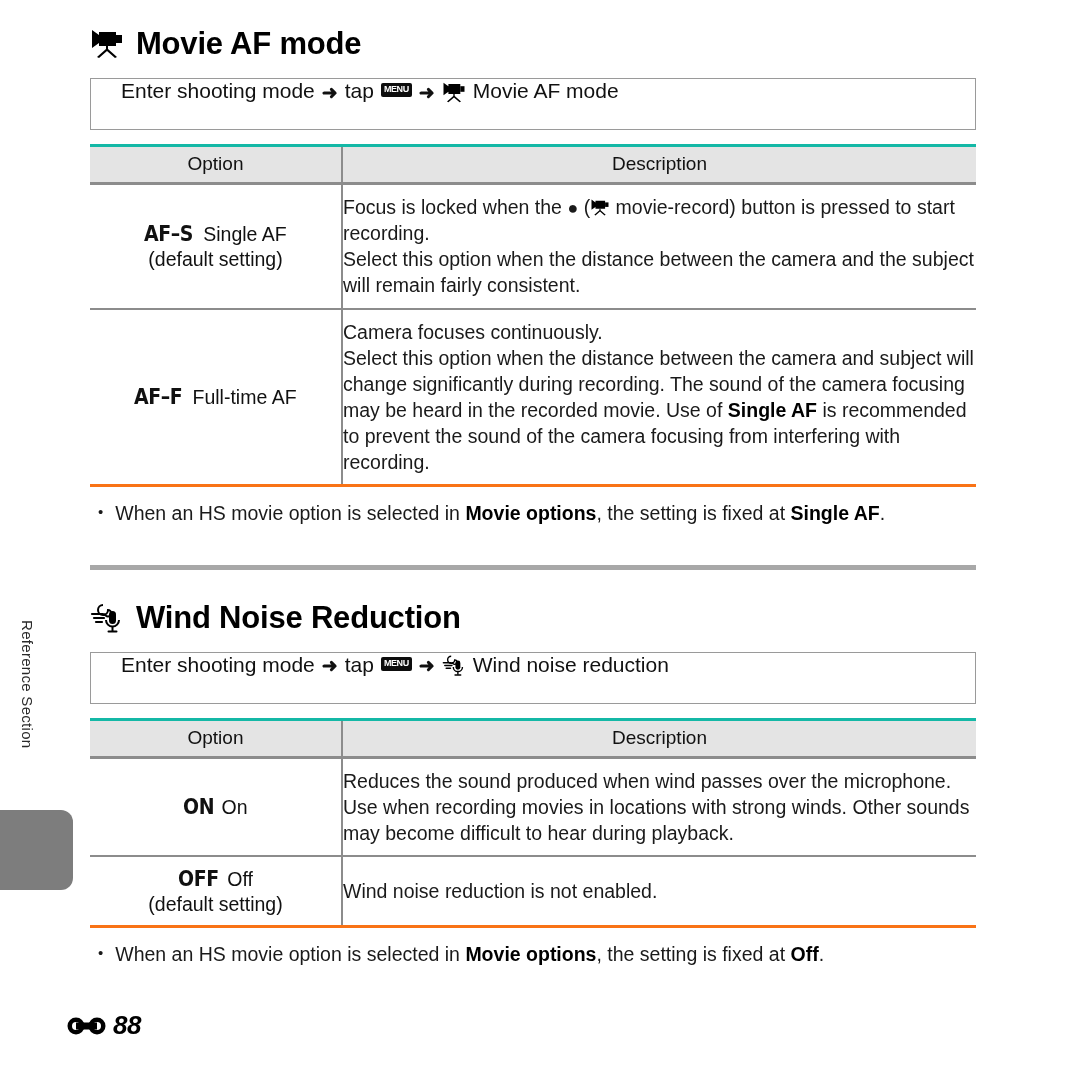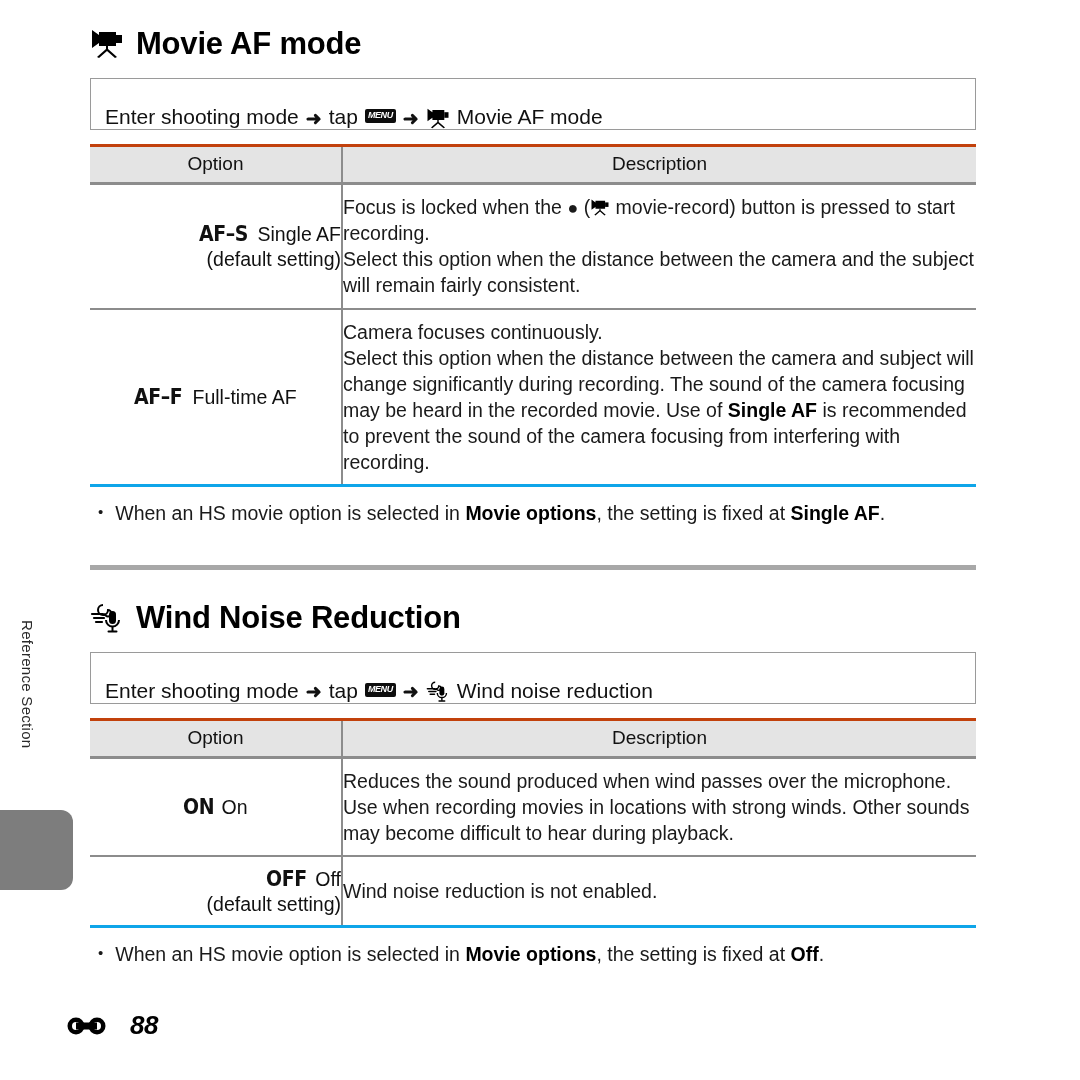--- a/index.html
+++ b/index.html
@@ -67,22 +67,22 @@
     height: 30px;
   }
   .heading-icon svg { display: block; }
 
   
   .nav-box {
     margin-top: 16px;
     border: 1px solid #9a9a9a;
     height: 52px;
     display: flex;
-    align-items: flex-end;
-    padding: 0 14px;
+    align-items: flex-start;
+    padding: 0 30px;
     box-sizing: border-box;
   }
   .nav-text {
     font-size: 21px;
     color: #111;
     display: flex;
     align-items: center;
     gap: 7px;
     white-space: nowrap;
   }
@@ -98,21 +98,20 @@
     background: #0d0d0d;
     color: #fff;
     font-size: 9px;
     font-weight: bold;
     letter-spacing: -0.4px;
     padding: 2px 3px 3px 3px;
     border-radius: 2px;
     line-height: 1;
     position: relative;
     top: -1px;
-    font-style: italic;
   }
   .inline-icon {
     display: inline-flex;
     align-items: center;
     justify-content: center;
     width: 24px;
     height: 21px;
     position: relative;
     top: 1px;
   }
@@ -136,37 +135,37 @@
   table.spec col.c-opt { width: 252px; }
   table.spec col.c-desc { width: 634px; }
 
   table.spec thead th {
     background: #e4e4e4;
     font-size: 19px;
     font-weight: normal;
     color: #111;
     text-align: center;
     padding: 6px 0 7px 0;
-    border-top: 3px solid #c2410c;
+    border-top: 3px solid #14b8a6;
     border-bottom: 3px solid #8c8c8c;
   }
   table.spec thead th.col-divider {
     border-left: 2px solid #8c8c8c;
   }
 
   table.spec tbody td {
     border-bottom: 2px solid #8c8c8c;
     vertical-align: middle;
     padding: 9px 0;
   }
   table.spec tbody tr:last-child td {
-    border-bottom: 3px solid #0ea5e9;
+    border-bottom: 3px solid #f97316;
   }
   td.opt-cell {
-    text-align: right;
+    text-align: center;
     padding-left: 10px;
     padding-right: 8px;
   }
   td.desc-cell {
     border-left: 2px solid #8c8c8c;
     padding-left: 14px;
     padding-right: 10px;
     font-size: 19.5px;
     line-height: 1.34;
     color: #1a1a1a;
@@ -222,21 +221,21 @@
     width: 886px;
   }
 
   
   .page-footer {
     position: absolute;
     left: 66px;
     top: 1010px;
     display: flex;
     align-items: center;
-    gap: 20px;
+    gap: 3px;
   }
   .ref-symbol {
     display: inline-flex;
     align-items: center;
   }
   .page-num {
     font-size: 26px;
     font-weight: bold;
     font-style: italic;
     color: #000;

